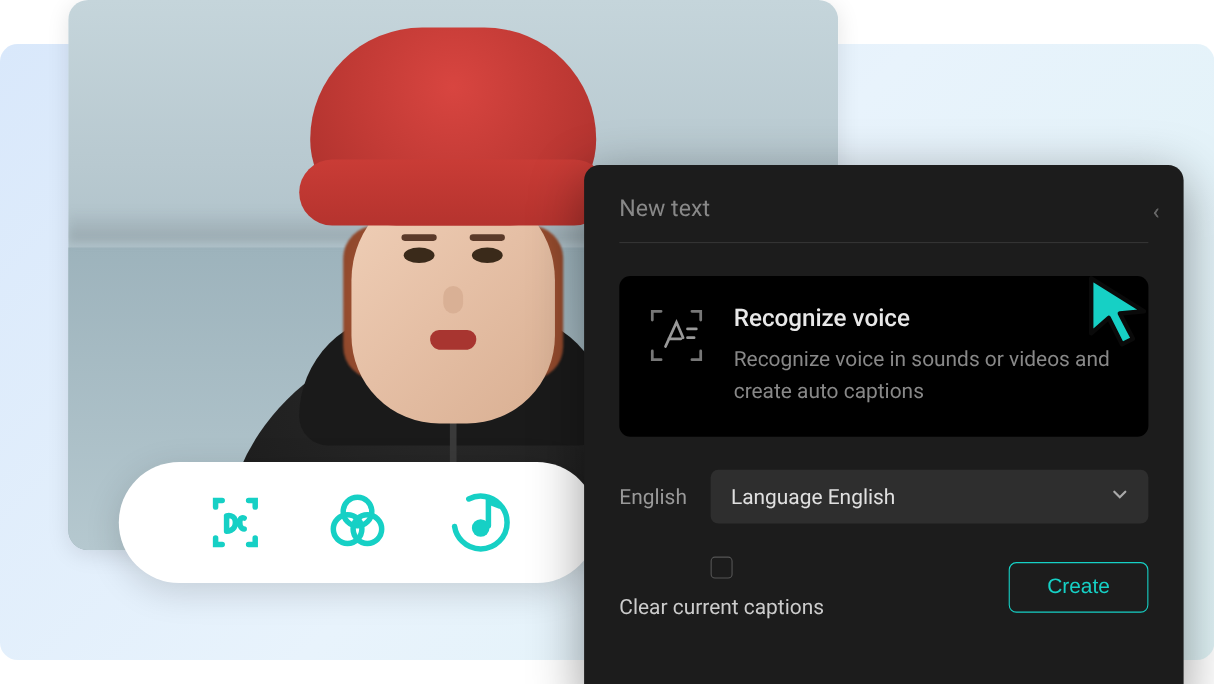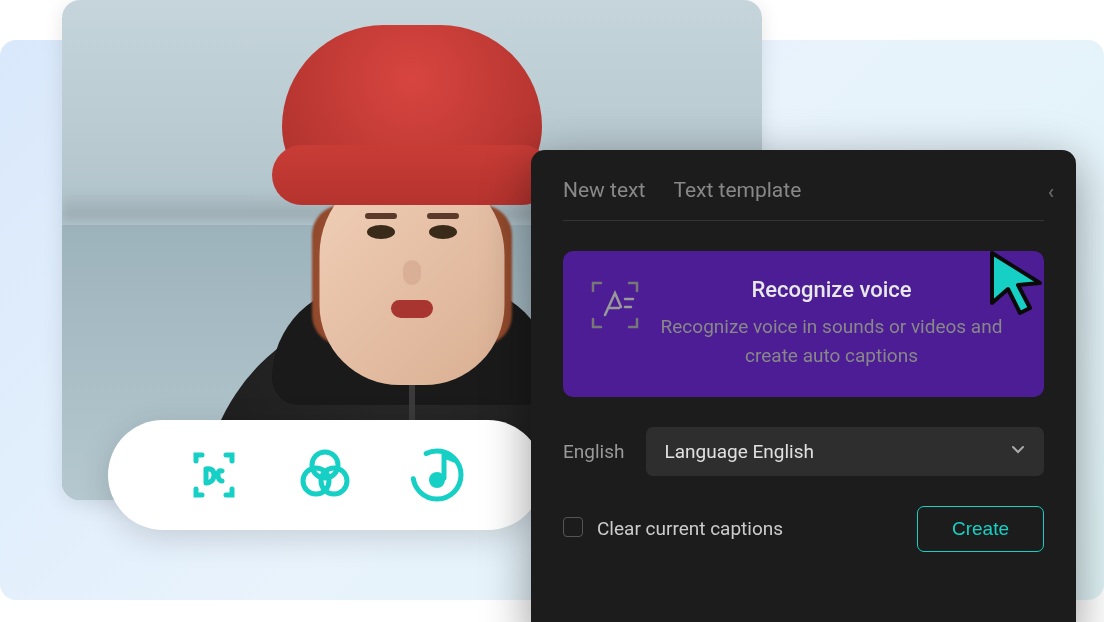--- a/index.html
+++ b/index.html
@@ -238,26 +238,26 @@
     }
     .tab-chevrons {
       position: absolute;
       right: -4px;
       top: 2px;
       color: #666;
       font-size: 20px;
       letter-spacing: -6px;
     }
     .recognize-section {
-      background: #4c1d95;
+      background: #000000;
       border-radius: 10px;
       padding: 26px 24px;
       margin-top: 30px;
       display: flex;
-      text-align: center;
+      gap: 24px;
     }
     .recognize-icon {
       width: 56px;
       height: 56px;
       flex-shrink: 0;
       display: flex;
       align-items: center;
       justify-content: center;
     }
     .recognize-text h3 {
@@ -299,22 +299,24 @@
       color: #aaa;
     }
     .bottom-row {
       display: flex;
       align-items: center;
       justify-content: space-between;
       margin-top: 30px;
     }
     .checkbox-group {
       display: flex;
+      align-items: center;
       gap: 14px;
       cursor: pointer;
+      flex-direction: column;
     }
     .checkbox {
       width: 20px;
       height: 20px;
       border: 1.5px solid #555;
       border-radius: 4px;
     }
     .checkbox-label {
       color: #ccc;
       font-size: 19px;
@@ -381,21 +383,20 @@
       <circle cx="29" cy="29" r="24" stroke="#16d0c5" stroke-width="5" stroke-dasharray="90 30" stroke-linecap="round" transform="rotate(-45 29 29)"></circle>
       <circle cx="29" cy="34" r="8" fill="#16d0c5"></circle>
       <path d="M36 32 L36 10 L46 14" stroke="#16d0c5" stroke-width="5" stroke-linecap="round" fill="none"></path>
     </svg>
   </div>
 </div>
 
 <div class="panel">
   <div class="tabs">
     <div class="tab">New text</div>
-    <div class="tab">Text template</div>
     <div class="tab-chevrons">‹‹</div>
   </div>
 
   <div class="recognize-section">
     <div class="recognize-icon">
       <svg width="56" height="56" viewBox="0 0 56 56" fill="none">
         <path d="M6 14 L6 6 L14 6 M42 6 L50 6 L50 14 M50 42 L50 50 L42 50 M14 50 L6 50 L6 42" stroke="#777" stroke-width="2.5" stroke-linecap="round"></path>
         <path d="M18 38 L28 16 L34 30 M21 31 L32 31 M38 22 L46 22 M38 30 L44 30" stroke="#999" stroke-width="2.5" stroke-linecap="round" fill="none"></path>
       </svg>
     </div>

